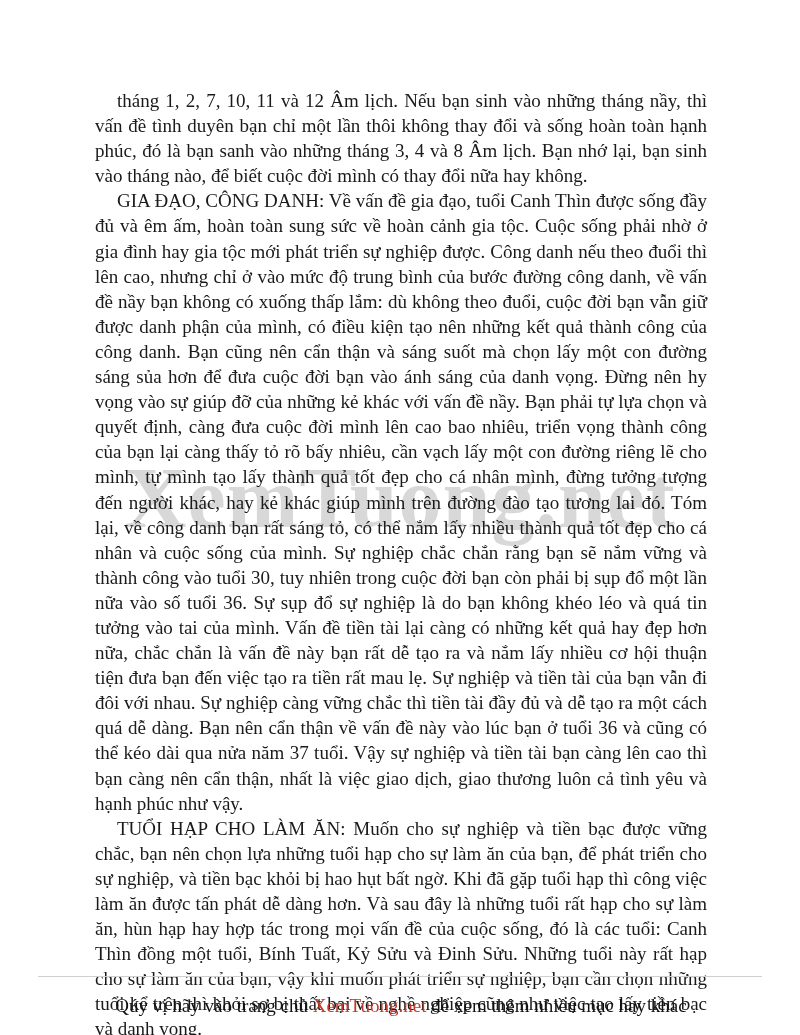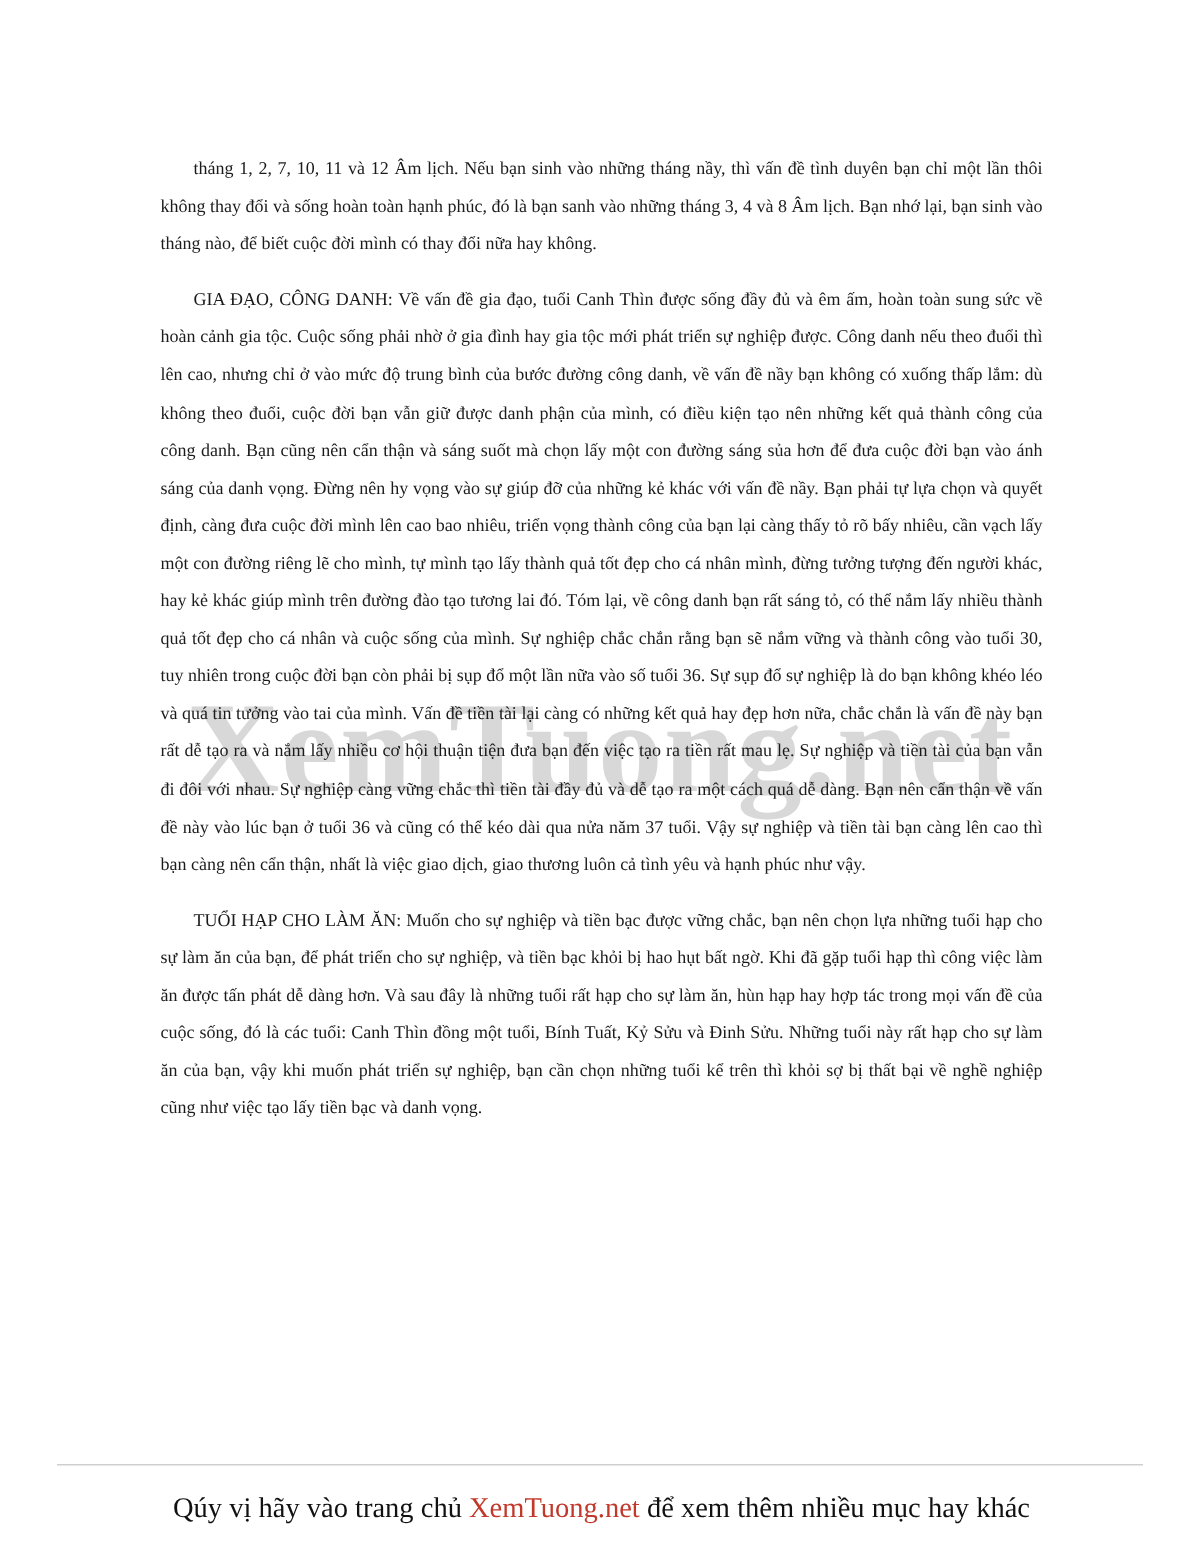--- a/index.html
+++ b/index.html
@@ -44,22 +44,22 @@
 
   .content {
     position: absolute;
     left: 95px;
     top: 88px;
     width: 612px;
     z-index: 2;
   }
 
   .content p {
-    margin: 12px;
-    font-size: 12px;
+    margin: 0;
+    font-size: 19px;
     line-height: 25.1px;
     text-align: justify;
     text-justify: inter-word;
     text-indent: 22px;
     color: #1a1a1a;
   }
 
   .content p b {
     font-weight: 400;
   }

